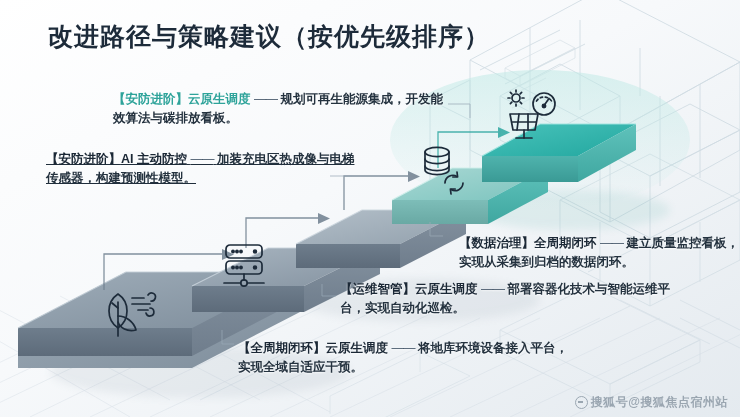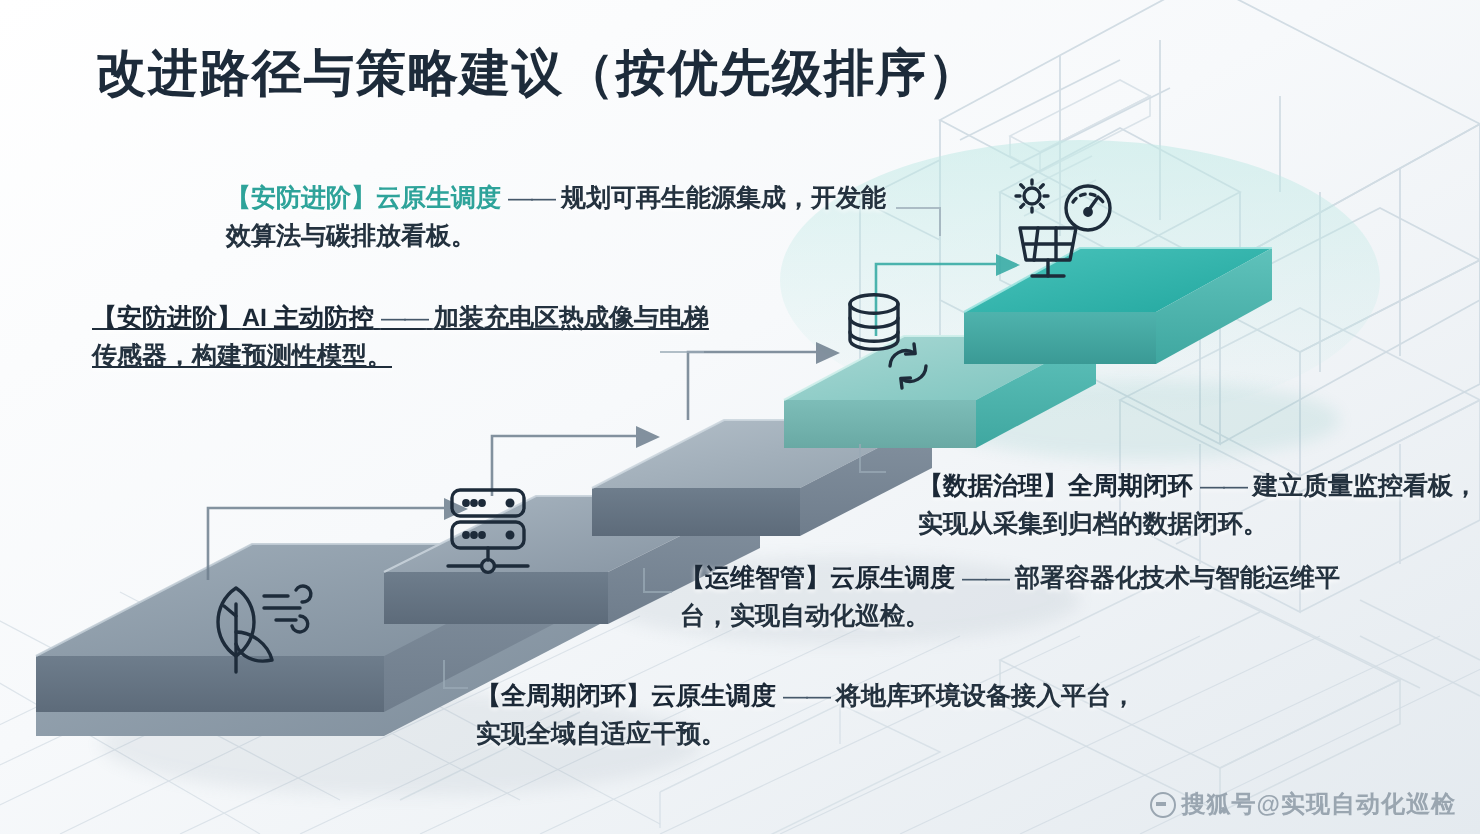--- a/index.html
+++ b/index.html
@@ -395,16 +395,16 @@
   </div>
 
   <div class="anno" id="anno-env">
     <span class="tag dark">【全周期闭环】</span><span class="tag dark">云原生调度</span>
     <span class="dash">——</span>
     <span class="body">将地库环境设备接入平台，实现全域自适应干预。</span>
   </div>
 
   <div id="watermark">
     <span class="wm-ico"></span>
-    <span>搜狐号@实现自动化巡检</span>
+    <span>搜狐号@搜狐焦点宿州站</span>
   </div>
 
 </div>
 
 </body></html>

